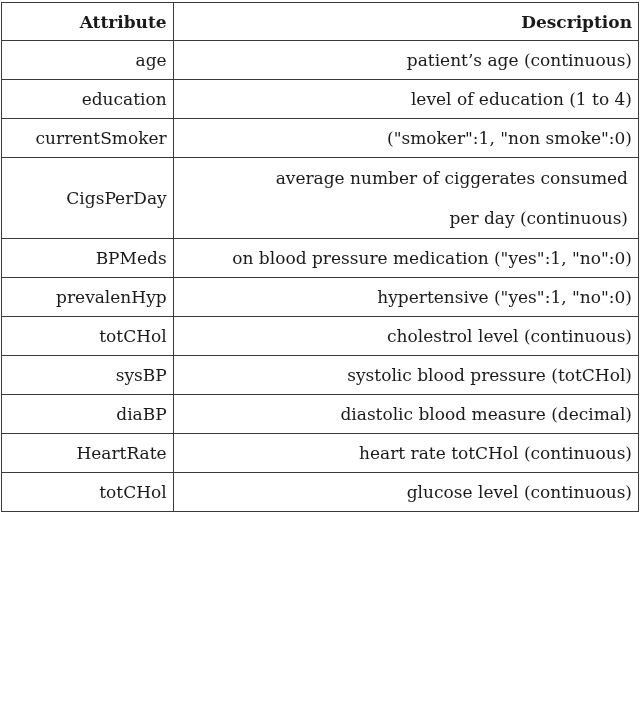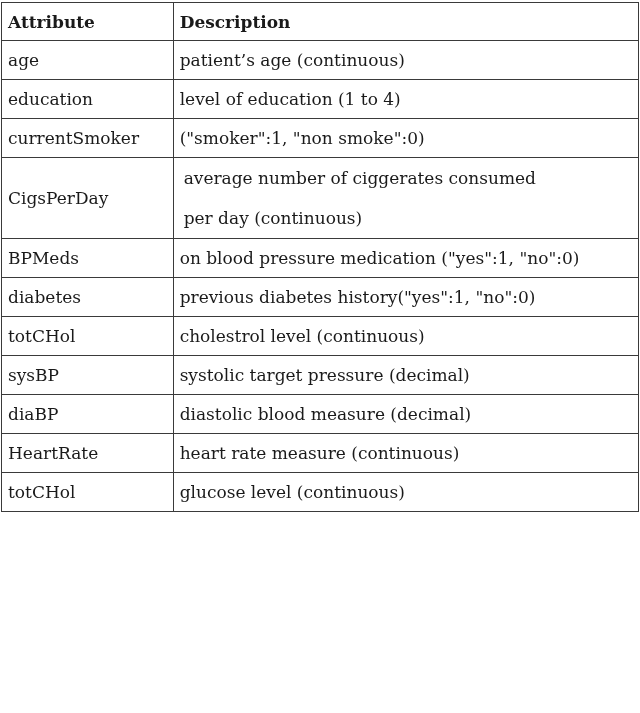--- a/index.html
+++ b/index.html
@@ -19,21 +19,21 @@
       top: 2px;
       width: 638px;
       border-collapse: collapse;
       font-family: "DejaVu Serif", "Liberation Serif", serif;
       color: #1a1a1a;
       font-size: 17px;
     }
     table.attr-table th,
     table.attr-table td {
       border: 1.5px solid #3a3a3a;
-      text-align: left;
+      text-align: right;
       vertical-align: middle;
       padding: 0 6px;
       height: 38px;
       font-weight: normal;
       white-space: nowrap;
     }
     table.attr-table th {
       font-weight: bold;
       height: 37px;
     }
@@ -75,37 +75,37 @@
     </tr>
     <tr>
       <td>CigsPerDay</td>
       <td class="multi"><span>average number of ciggerates consumed</span><br><span>per day (continuous)</span></td>
     </tr>
     <tr>
       <td>BPMeds</td>
       <td>on blood pressure medication ("yes":1, "no":0)</td>
     </tr>
     <tr>
-      <td>diabetes</td>
-      <td>previous diabetes history("yes":1, "no":0)</td>
+      <td>prevalenHyp</td>
+      <td>hypertensive ("yes":1, "no":0)</td>
     </tr>
     <tr>
       <td>totCHol</td>
       <td>cholestrol level (continuous)</td>
     </tr>
     <tr>
       <td>sysBP</td>
-      <td>systolic target pressure (decimal)</td>
+      <td>systolic blood pressure (totCHol)</td>
     </tr>
     <tr>
       <td>diaBP</td>
       <td>diastolic blood measure (decimal)</td>
     </tr>
     <tr>
       <td>HeartRate</td>
-      <td>heart rate measure (continuous)</td>
+      <td>heart rate totCHol (continuous)</td>
     </tr>
     <tr>
       <td>totCHol</td>
       <td>glucose level (continuous)</td>
     </tr>
   </tbody>
 </table>
 
 </body></html>

